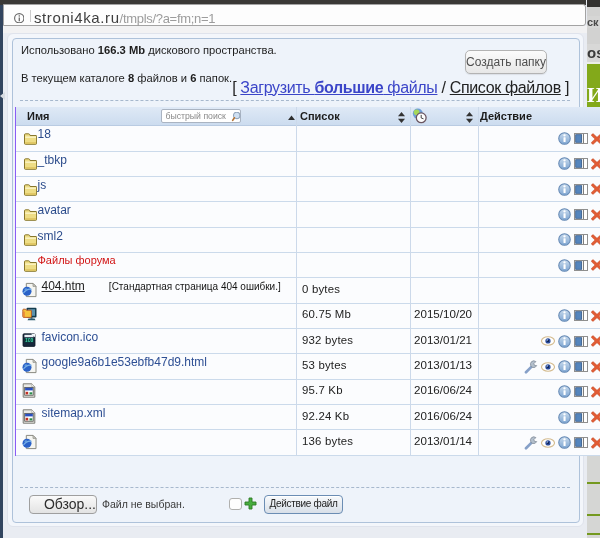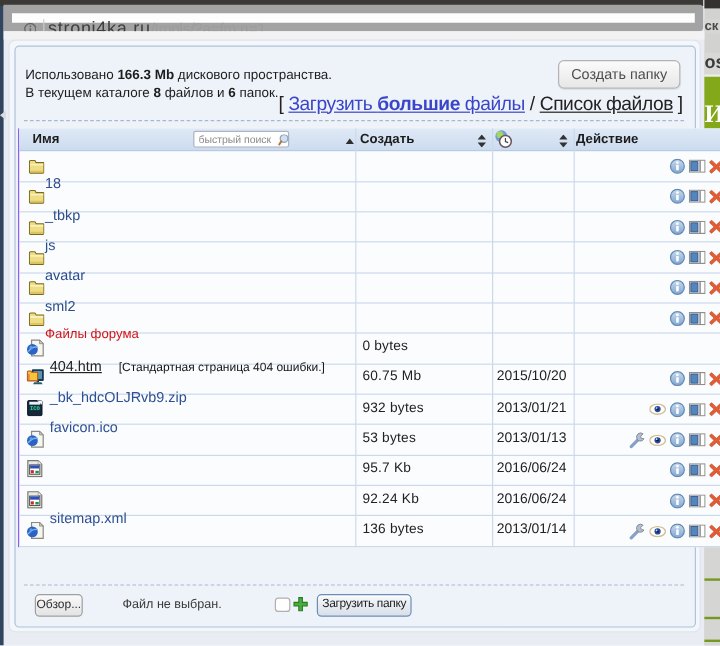--- a/index.html
+++ b/index.html
@@ -2,60 +2,60 @@
 <html><head><meta charset="utf-8">
 <style>
 *{margin:0;padding:0;box-sizing:border-box}
 html,body{width:600px;height:538px;overflow:hidden}
 body{position:relative;background:#e9ecf2;font-family:"Liberation Sans",sans-serif}
 .abs{position:absolute}
 
 #topbar{left:0;top:0;width:586px;height:5px;background:#3a3936}
 #navstrip{left:0;top:0;width:3px;height:538px;background:#32455f}
 #navarrow{left:0;top:92px;width:0;height:0;border:4px solid transparent;border-right:5px solid #d8dce2;border-left:0}
-#urlbar{left:3px;top:4px;width:583px;height:22px;background:#fdfdfd;border:7px solid #a3a3a3;border-radius:0 3px 3px 0}
+#urlbar{left:3px;top:4px;width:583px;height:22px;background:#fdfdfd;border:1px solid #a3a3a3;border-radius:0 3px 3px 0}
 #urlbar .sep{position:absolute;left:25.5px;top:5px;width:1px;height:12px;background:#ccc}
 #urltext{position:absolute;left:30px;top:4px;font-size:15px;letter-spacing:0.6px;color:#3e3e3e;white-space:nowrap}
 #urltext .gray{color:#9c9c9c;font-size:13px;letter-spacing:-0.3px}
 #underbar{left:3px;top:26px;width:584px;height:7px;background:#f2f2f3}
 
 #rcol{left:587px;top:0;width:13px;height:538px;background:#d2d2d1}
 
 #frame{left:7px;top:33px;width:577px;height:494px;background:#f3f6fb;border:1px solid #dfe3ec;border-radius:6px}
 #panel{left:12px;top:38px;width:568px;height:485px;background:#eef3fa;border:1px solid #aec2da;border-radius:4px}
-#txt1{left:21px;top:57px;font-size:11.2px;color:#1d1d1d}
+#txt1{left:21px;top:44px;font-size:11.2px;color:#1d1d1d}
 #txt2{left:21px;top:71.5px;font-size:11.2px;color:#1d1d1d}
-#btn-create{left:465px;top:50px;width:102px;height:24px;background:linear-gradient(#fbfbfb,#e7e7e7);border:1px solid #b3b3b3;border-radius:5px;font-size:12px;color:#4e4e4e;text-align:center;line-height:22px;box-shadow:0 1px 1px rgba(0,0,0,.08)}
+#btn-create{left:465px;top:50px;width:82px;height:24px;background:linear-gradient(#fbfbfb,#e7e7e7);border:1px solid #b3b3b3;border-radius:5px;font-size:12px;color:#4e4e4e;text-align:center;line-height:22px;box-shadow:0 1px 1px rgba(0,0,0,.08)}
 #linkrow{top:78.5px;right:31px;font-size:16px;letter-spacing:-0.35px;color:#222;white-space:nowrap}
 #linkrow a.blu{color:#3b45c8;text-decoration:underline}
 #linkrow a.drk{color:#222;text-decoration:underline}
 .dash1{left:20px;top:100px;width:550px;height:0;border-top:1px dashed #a7b8cd}
 .dash2{left:20px;top:487px;width:550px;height:0;border-top:1px dashed #a7b8cd}
 
 #tbl{left:15px;top:107px;width:592px;background:#fbfcfe;border-left:1px solid #8b5cf6;border-right:1px solid #dae5f2}
 #thead{position:relative;height:19.4px;background:linear-gradient(#dfe9f6,#ccdcef);border-bottom:1px solid #b9cbe2;font-size:11px;font-weight:bold;color:#1c1c1c}
 #thead .h{position:absolute;top:3px}
 .vline{position:absolute;top:0;width:1px;background:#ccd9ea}
 .row{position:relative;height:25.33px;border-bottom:1px solid #cbdaeb;font-size:12px}
-.row .nm{position:absolute;left:25.5px;top:20px;white-space:nowrap}
+.row .nm{position:absolute;left:25.5px;top:1px;white-space:nowrap}
 .row a.fl.nm,.row a.red.nm{left:21.5px}
 .row .ic{position:absolute;left:6px;top:3.5px}
 .row .fic{position:absolute;left:7.5px;top:6.5px}
 .row .sz{position:absolute;left:286px;top:4.5px;font-size:11.4px;letter-spacing:0.2px;color:#222}
 .row .dt{position:absolute;left:398px;top:3.5px;font-size:11.6px;color:#222}
 .row .acts{position:absolute;right:3.5px;top:0;height:24.5px;display:flex;gap:3px;align-items:center}
 a.fl{color:#2c4c8c;text-decoration:none}
 a.fi{color:#2e4f94;text-decoration:none}
 a.f404{color:#232323;}
 a.red{color:#d21515;text-decoration:none;font-size:11px}
-.note{font-size:10px;color:#151515;margin-left:14px}
+.note{font-size:10px;color:#151515;margin-left:24px}
 
 #search{position:absolute;left:144.5px;top:2px;width:80px;height:13.5px;border:1px solid #aab4c2;background:#fff;border-radius:2px;font-weight:normal;font-size:8.7px;color:#8a8a8a;padding:1px 4px;font-family:"Liberation Sans",sans-serif}
 
-#btn-browse{left:29px;top:495px;width:40px;height:19px;background:linear-gradient(#fafafa,#e3e3e3);border:1px solid #9f9f9f;border-radius:4px;font-size:10px;color:#2e2e2e;text-align:center;line-height:17px}
+#btn-browse{left:29px;top:495px;width:68px;height:19px;background:linear-gradient(#fafafa,#e3e3e3);border:1px solid #9f9f9f;border-radius:4px;font-size:14px;color:#2e2e2e;text-align:right;line-height:17px}
 #fnote{left:102px;top:498px;font-size:10.5px;color:#3a3a3a}
 #chk{left:229px;top:497.5px;width:12.5px;height:12.5px;background:#fefefe;border:1px solid #b0b0ae;border-radius:3px}
 #btn-upload{left:264px;top:495px;width:79px;height:18.5px;background:linear-gradient(#f8fafc,#d8dfe8);border:1px solid #6b8db4;box-shadow:inset 0 1px 0 #fff;border-radius:4px;font-size:10px;letter-spacing:-0.3px;color:#222;text-align:center;line-height:16.5px;white-space:nowrap}
 </style></head>
 <body>
 <div class="abs" id="navstrip"></div>
 <div class="abs" id="navarrow"></div>
 <div class="abs" id="topbar"></div>
 <div class="abs" id="rcol">
   <div class="abs" style="left:0;top:0;width:13px;height:7px;background:#333230"></div>
@@ -106,21 +106,21 @@
   <div id="thead">
     <span class="h" style="left:11px">Имя</span>
     <input id="search" value="быстрый поиск" style="">
     <svg style="position:absolute;left:215px;top:4.5px" width="10" height="10" viewBox="0 0 10 10">
         <circle cx="5.7" cy="3.4" r="3.2" fill="#cfe0f2" stroke="#93a5bb" stroke-width="1.1"></circle>
         <path d="M3.4 5.8 L1.7 8.4" stroke="#b5763a" stroke-width="1.7" stroke-linecap="round"></path>
       </svg>
     <svg style="position:absolute;left:272px;top:7.5px" width="7" height="5.5" viewBox="0 0 9 6">
         <path d="M4.5 0 L9 6 L0 6 Z" fill="#2e2e2e"></path>
       </svg>
-    <span class="h" style="left:284px">Создать</span>
+    <span class="h" style="left:284px">Список</span>
     <svg style="position:absolute;left:382px;top:4.5px" width="7" height="11" viewBox="0 0 7 11">
         <path d="M3.5 0 L7 4.3 L0 4.3 Z" fill="#333"></path>
         <path d="M3.5 11 L7 6.7 L0 6.7 Z" fill="#333"></path>
       </svg>
     <svg style="position:absolute;left:396px;top:1px" width="15" height="16" viewBox="0 0 15 16">
         <circle cx="5.8" cy="5.6" r="5" fill="#6f9fd8"></circle>
         <circle cx="4.6" cy="4.2" r="2.8" fill="#a5d85a"></circle>
         <circle cx="9.2" cy="9.8" r="4.9" fill="#fdfdfd" stroke="#6a5560" stroke-width="1.3"></circle>
         <path d="M9.2 6.9 L9.2 10 L11.5 10.8" fill="none" stroke="#444" stroke-width="1"></path>
       </svg>
@@ -317,21 +317,20 @@
     </div>
   <div class="row">
       <span class="ic"><svg width="15" height="15" viewBox="0 0 15 15">
           <rect x="4.5" y="0.8" width="10" height="9.6" rx="1" fill="#143c4e"></rect>
           <rect x="6" y="2.2" width="7" height="6.6" fill="#5e93ad"></rect>
           <path d="M8.5 10.4 h2 v1.2 h-2 z" fill="#14333f"></path>
           <path d="M6.5 11.6 h6 l1 1.6 h-8 z" fill="#2a5a6e"></path>
           <path d="M0.8 4.2 L0.8 3 Q0.8 2.2 1.6 2.2 L3.6 2.2 L4.4 3.2 L8.6 3.2 Q9.4 3.2 9.4 4 L9.4 9.6 Q9.4 10.4 8.6 10.4 L1.6 10.4 Q0.8 10.4 0.8 9.6 Z" fill="#f5c33c" stroke="#b3541e" stroke-width="0.9"></path>
           <path d="M1.5 4.6 L2.6 4.6 L2.6 10 L1.5 10 Z" fill="#e8703a"></path>
         </svg></span>
-      <a class="fi nm" href="#">_bk_hdcOLJRvb9.zip</a>
       <span class="sz">60.75 Mb</span>
       <span class="dt">2015/10/20</span>
       <span class="acts">
         <svg width="13" height="13" viewBox="0 0 14 14">
           <defs>
             <linearGradient id="gi" x1="0" y1="0" x2="0" y2="1">
               <stop offset="0" stop-color="#c9dbed"></stop>
               <stop offset="1" stop-color="#7fa6d2"></stop>
             </linearGradient>
           </defs>
@@ -389,20 +388,21 @@
       </span>
     </div>
   <div class="row">
       <span class="ic"><svg width="15" height="16" viewBox="0 0 15 16">
           <path d="M4.3 1.4 H11 L14 4.4 V14.6 H4.3 Z" fill="#f5f5f1" stroke="#8a8a82" stroke-width="1"></path>
           <path d="M11 1.4 L11 4.4 L14 4.4 Z" fill="#d0d0c8" stroke="#8a8a82" stroke-width="0.7"></path>
           <circle cx="5" cy="9.2" r="4.5" fill="#2a62c8"></circle>
           <path d="M1.5 11 Q5.2 6.2 9.5 7.4" stroke="#7ab2e8" stroke-width="1.2" fill="none"></path>
           <circle cx="3.9" cy="7.6" r="1.4" fill="#6aa2e0" opacity="0.85"></circle>
         </svg></span>
+      <a class="fi nm" href="#">google9a6b1e53ebfb47d9.html</a>
       <span class="sz">53 bytes</span>
       <span class="dt">2013/01/13</span>
       <span class="acts">
         <svg width="14" height="14" viewBox="0 0 14 14">
           <path d="M2 12.2 L7.6 6.6" stroke="#86a0c8" stroke-width="2.7" stroke-linecap="round"></path>
           <path d="M7.6 1.6 A3.4 3.4 0 0 1 11.9 1.6 L9.9 3.6 L10.5 5.4 L12.7 5.6 A3.4 3.4 0 0 1 8.9 7.5 Q7.3 7.1 6.8 5.7 A3.5 3.5 0 0 1 7.6 1.6 Z" fill="#b3bfcc" stroke="#78838f" stroke-width="0.7"></path>
         </svg> 
         <svg width="14" height="10" viewBox="0 0 14 10">
           <ellipse cx="7" cy="5" rx="6.5" ry="4.2" fill="#fff" stroke="#d4bc90" stroke-width="1.1"></ellipse>
           <circle cx="7" cy="4.9" r="2.6" fill="#2a4b9b"></circle>
@@ -543,13 +543,13 @@
   <div class="vline" style="left:394px;height:349px"></div>
   <div class="vline" style="left:462px;height:349px"></div>
 </div>
 <div class="abs dash2"></div>
 <div class="abs" id="btn-browse">Обзор...</div>
 <div class="abs" id="fnote">Файл не выбран.</div>
 <div class="abs" id="chk"></div>
 <svg class="abs" style="left:244px;top:497px" width="13" height="13" viewBox="0 0 13 13">
     <path d="M5 1h3v4h4v3H8v4H5V8H1V5h4z" fill="#47ad3e" stroke="#2c7a24" stroke-width="0.9"></path>
   </svg>
-<div class="abs" id="btn-upload">Загрузить папку</div>
+<div class="abs" id="btn-upload">Действие файл</div>
 
 </body></html>

